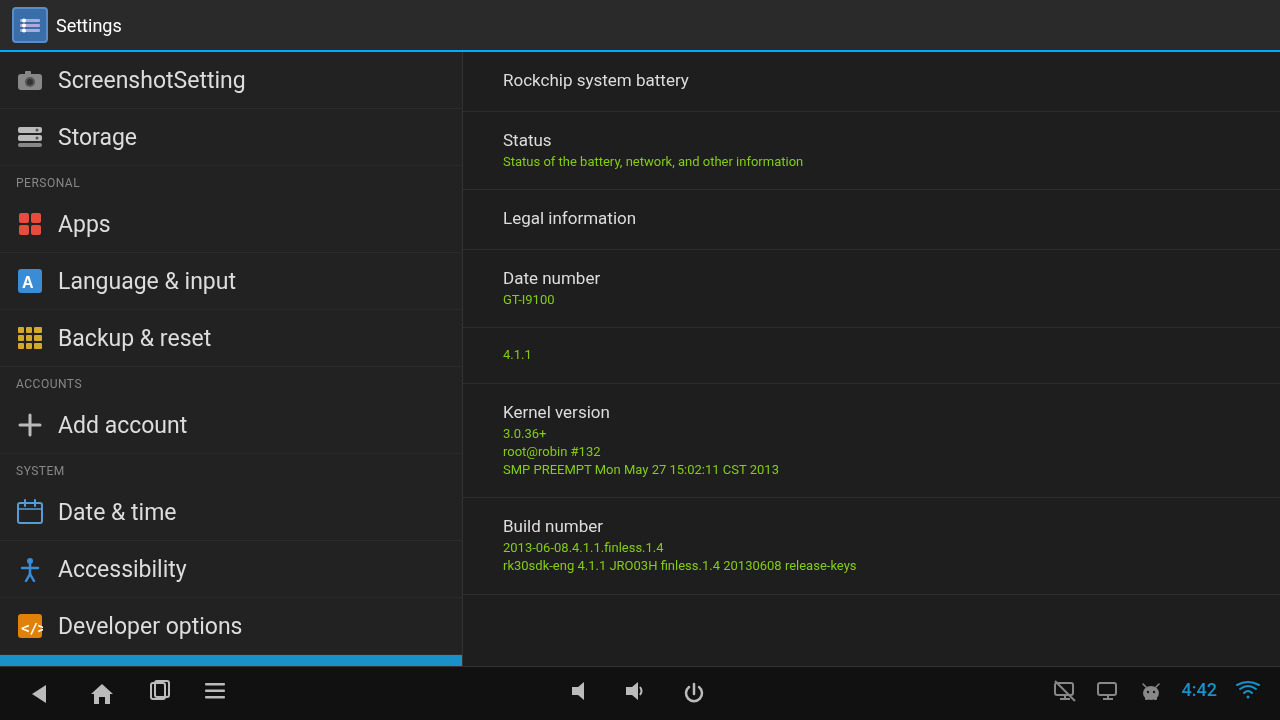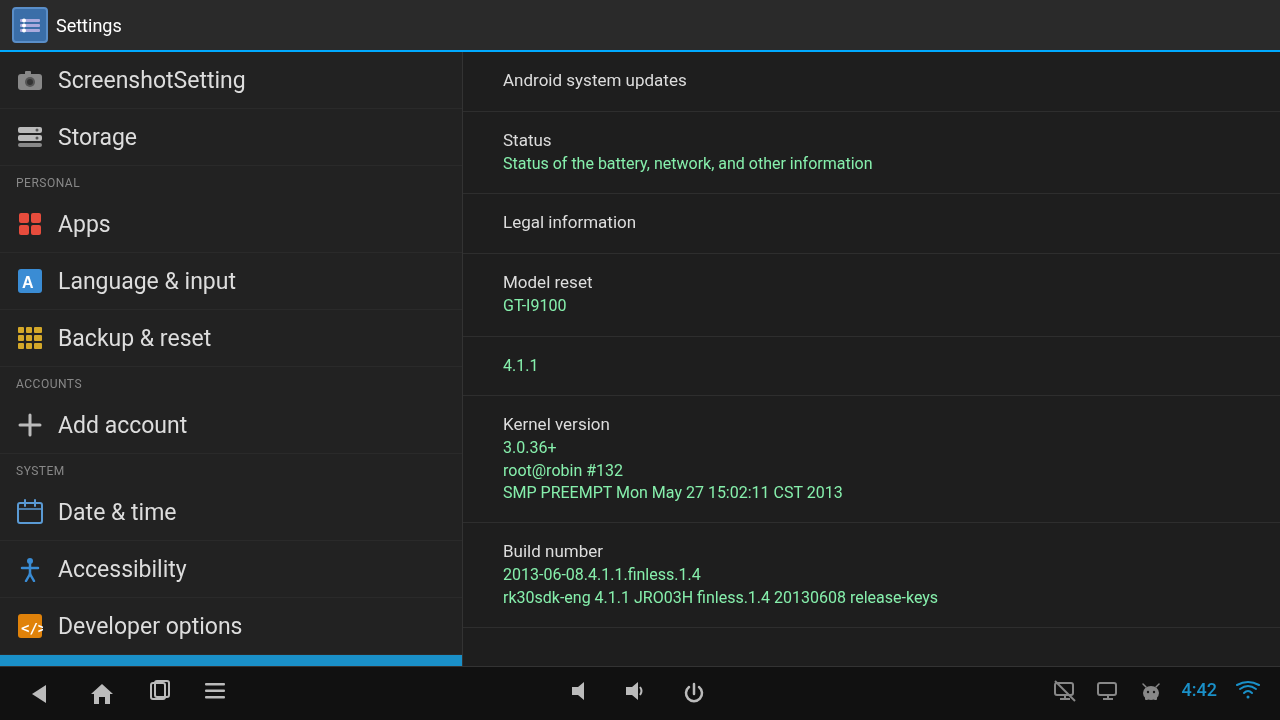--- a/index.html
+++ b/index.html
@@ -102,22 +102,22 @@
       padding: 18px 40px;
       border-bottom: 1px solid #2e2e2e;
     }
     .content-row .row-title {
       font-size: 17px;
       color: #ddd;
       font-weight: 400;
       margin-bottom: 3px;
     }
     .content-row .row-subtitle {
-      font-size: 16px;
-      color: #86efac;
+      font-size: 13px;
+      color: #84cc16;
       line-height: 1.4;
     }
     .content-row.clickable {
       cursor: pointer;
     }
 
     
     #taskbar {
       height: 54px;
       background: #111;
@@ -308,31 +308,31 @@
       </svg>
         </div>
         <span class="item-label">Developer options</span>
       </div>
       <div class="sidebar-item active"></div>
     </div>
 
   <div id="content">
 
   <div class="content-row clickable">
-        <div class="row-title">Android system updates</div>
+        <div class="row-title">Rockchip system battery</div>
       </div>
       <div class="content-row clickable">
         <div class="row-title">Status</div>
         <div class="row-subtitle">Status of the battery, network, and other information</div>
       </div>
       <div class="content-row clickable">
         <div class="row-title">Legal information</div>
       </div>
       <div class="content-row">
-        <div class="row-title">Model reset</div>
+        <div class="row-title">Date number</div>
         <div class="row-subtitle">GT-I9100</div>
       </div>
       <div class="content-row">
         <div class="row-subtitle">4.1.1</div>
       </div>
       <div class="content-row">
         <div class="row-title">Kernel version</div>
         <div class="row-subtitle">3.0.36+<br>root@robin #132<br>SMP PREEMPT Mon May 27 15:02:11 CST 2013</div>
       </div>
       <div class="content-row">

